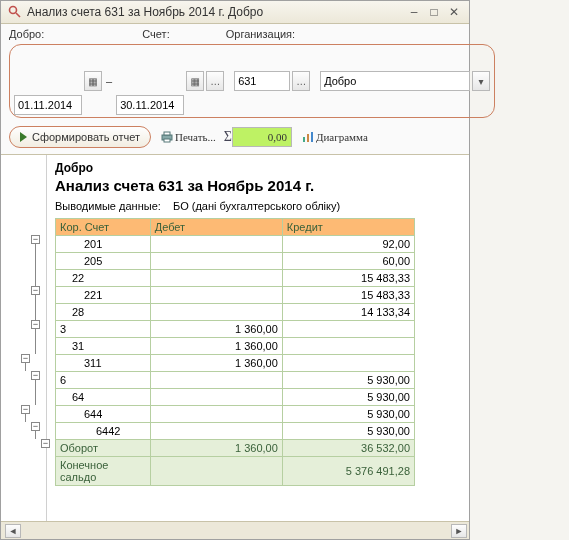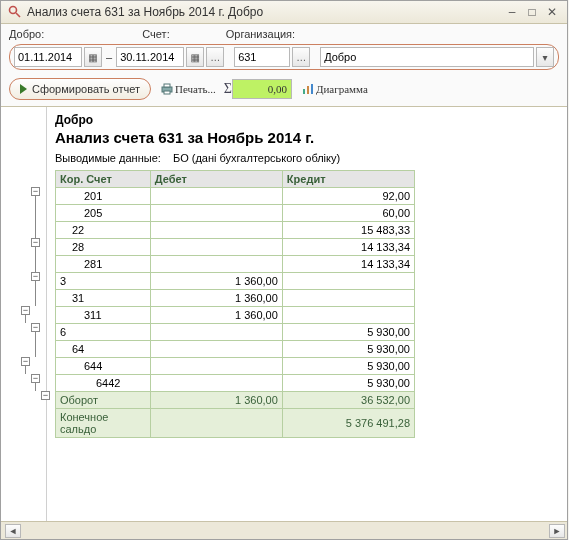--- a/index.html
+++ b/index.html
@@ -8,21 +8,21 @@
     font-family: Arial, sans-serif;
     font-size: 11px;
     background: #f5f4f0;
     width: 569px;
     height: 540px;
     overflow: hidden;
   }
   .window {
     border: 1px solid #a0a0a0;
     background: #fafafa;
-    width: 568px;
+    width: 470px;
     height: 540px;
     display: flex;
     flex-direction: column;
   }
   .titlebar {
     background: linear-gradient(#f7f5ee, #ece8d9);
     border-bottom: 1px solid #c8c2a8;
     padding: 3px 6px;
     display: flex;
     align-items: center;
@@ -54,21 +54,21 @@
     flex: 1;
     gap: 2px;
   }
   .date-input, .acct-input, .org-input {
     border: 1px solid #b8b8b8;
     background: #fff;
     font-size: 11px;
     padding: 2px 3px;
     height: 20px;
   }
-  .date-input { width: 68px; }
+  .date-input { width: 68px; margin-top: 48px; }
   .acct-input { width: 56px; }
   .org-input { flex: 1; min-width: 40px; }
   .picker-btn {
     width: 18px; height: 20px; border: 1px solid #b8b8b8;
     background: linear-gradient(#fdfdfd,#e7e7e7);
     display: inline-flex; align-items:center; justify-content:center;
     font-size: 10px; color: #555; cursor:pointer;
   }
   .dash { padding: 0 2px; color:#333; }
   .toolbar {
@@ -146,23 +146,23 @@
     border-collapse: collapse;
     width: 360px;
     font-size: 11px;
   }
   table.grid th, table.grid td {
     border: 1px solid #b6cfa1;
     padding: 2px 4px;
     height: 16px;
   }
   table.grid th {
-    background: #e5e5e5;
+    background: #fdba74;
     color: #3a613a;
-    font-weight: bold;
+    font-weight: normal;
     text-align: left;
   }
   table.grid td.acct { width: 86px; }
   table.grid td.num { text-align: right; width: 120px; }
   table.grid tr.total td {
     background: #e5efd9;
     color: #3a613a;
   }
   .scroll-h {
     height: 18px;
@@ -300,26 +300,26 @@
               <td class="acct" style="padding-left: 28px;">205</td>
               <td class="num"></td>
               <td class="num">60,00</td>
             </tr>
             <tr>
               <td class="acct" style="padding-left: 16px;">22</td>
               <td class="num"></td>
               <td class="num">15 483,33</td>
             </tr>
             <tr>
+              <td class="acct" style="padding-left: 28px;">221</td>
+              <td class="num"></td>
+              <td class="num">15 483,33</td>
+            </tr>
+            <tr>
               <td class="acct" style="padding-left: 16px;">28</td>
-              <td class="num"></td>
-              <td class="num">14 133,34</td>
-            </tr>
-            <tr>
-              <td class="acct" style="padding-left: 28px;">281</td>
               <td class="num"></td>
               <td class="num">14 133,34</td>
             </tr>
             <tr>
               <td class="acct" style="padding-left: 4px;">3</td>
               <td class="num">1 360,00</td>
               <td class="num"></td>
             </tr>
             <tr>
               <td class="acct" style="padding-left: 16px;">31</td>

